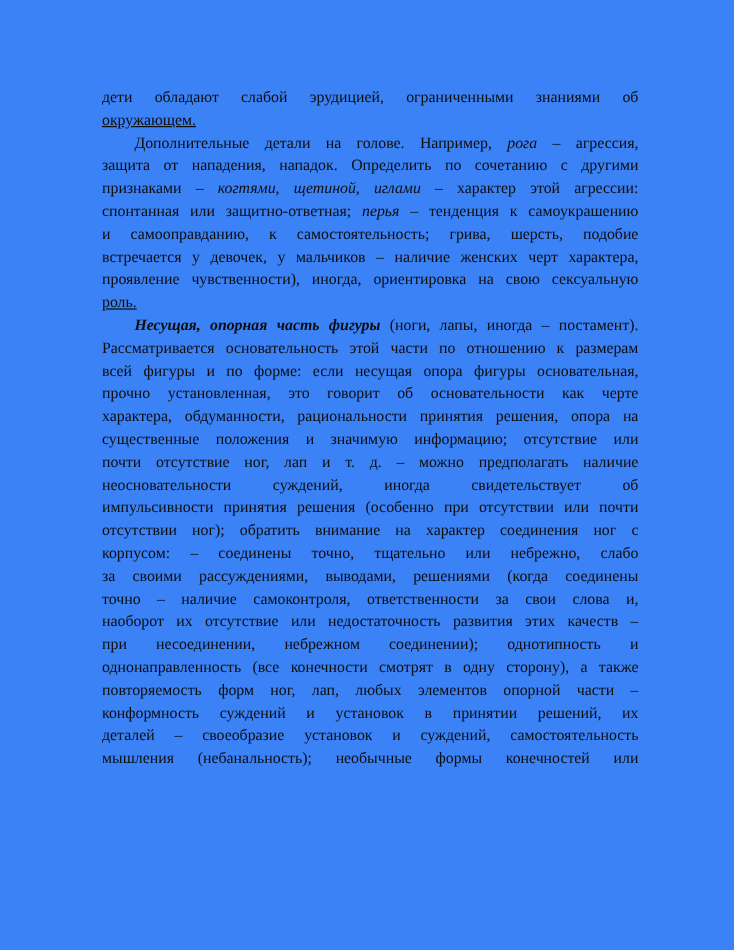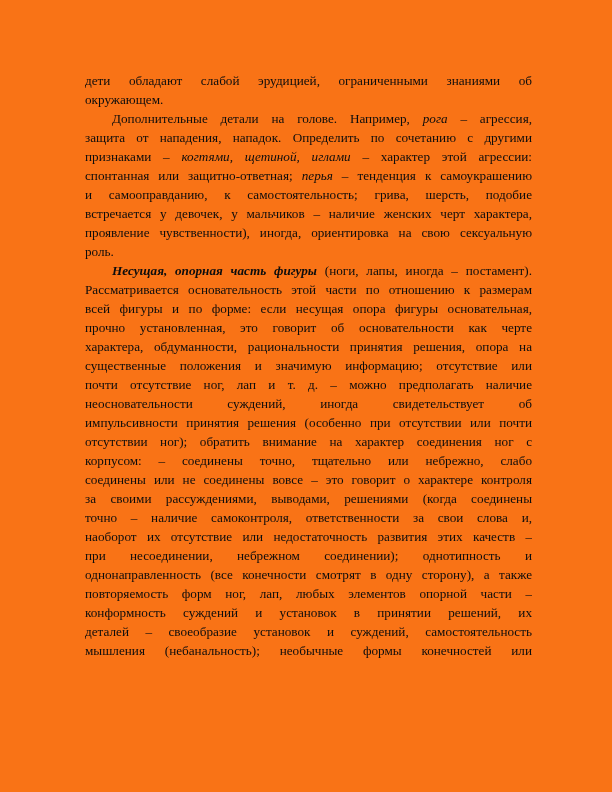--- a/index.html
+++ b/index.html
@@ -5,21 +5,21 @@
   html, body {
     margin: 0;
     padding: 0;
     background: #888;
   }
   .page {
     position: relative;
     width: 612px;
     height: 792px;
     margin: 0 auto;
-    background: #f97316;
+    background: #3b82f6;
     overflow: hidden;
   }
   .text-block {
     position: absolute;
     left: 85px;
     top: 71px;
     width: 447px;
     font-family: "Liberation Serif", "DejaVu Serif", serif;
     font-size: 13.2px;
     line-height: 19px;
@@ -29,20 +29,21 @@
   .para { margin: 0; padding: 0; }
   .line {
     text-align: justify;
     text-align-last: justify;
     height: 19px;
     overflow: hidden;
     white-space: normal;
   }
   .line.lastline {
     text-align-last: left;
+    text-decoration: underline;
   }
   .line.indented {
     padding-left: 27px;
   }
   .run-italic { font-style: italic; }
   .run-bold-italic { font-style: italic; font-weight: bold; margin-top: 44px; }
 </style>
 </head>
 <body>
 
@@ -67,21 +68,20 @@
         <div class="line"><span>Рассматривается основательность этой части по отношению к размерам</span></div>
         <div class="line"><span>всей фигуры и по форме: если несущая опора фигуры основательная,</span></div>
         <div class="line"><span>прочно установленная, это говорит об основательности как черте</span></div>
         <div class="line"><span>характера, обдуманности, рациональности принятия решения, опора на</span></div>
         <div class="line"><span>существенные положения и значимую информацию; отсутствие или</span></div>
         <div class="line"><span>почти отсутствие ног, лап и т. д. – можно предполагать наличие</span></div>
         <div class="line"><span>неосновательности суждений, иногда свидетельствует об</span></div>
         <div class="line"><span>импульсивности принятия решения (особенно при отсутствии или почти</span></div>
         <div class="line"><span>отсутствии ног); обратить внимание на характер соединения ног с</span></div>
         <div class="line"><span>корпусом: – соединены точно, тщательно или небрежно, слабо</span></div>
-        <div class="line"><span>соединены или не соединены вовсе – это говорит о характере контроля</span></div>
         <div class="line"><span>за своими рассуждениями, выводами, решениями (когда соединены</span></div>
         <div class="line"><span>точно – наличие самоконтроля, ответственности за свои слова и,</span></div>
         <div class="line"><span>наоборот их отсутствие или недостаточность развития этих качеств –</span></div>
         <div class="line"><span>при несоединении, небрежном соединении); однотипность и</span></div>
         <div class="line"><span>однонаправленность (все конечности смотрят в одну сторону), а также</span></div>
         <div class="line"><span>повторяемость форм ног, лап, любых элементов опорной части  –</span></div>
         <div class="line"><span>конформность суждений и установок в принятии решений, их</span></div>
         <div class="line"><span>деталей  – своеобразие установок и суждений, самостоятельность</span></div>
         <div class="line"><span>мышления (небанальность); необычные формы конечностей или</span></div>
       </div>

